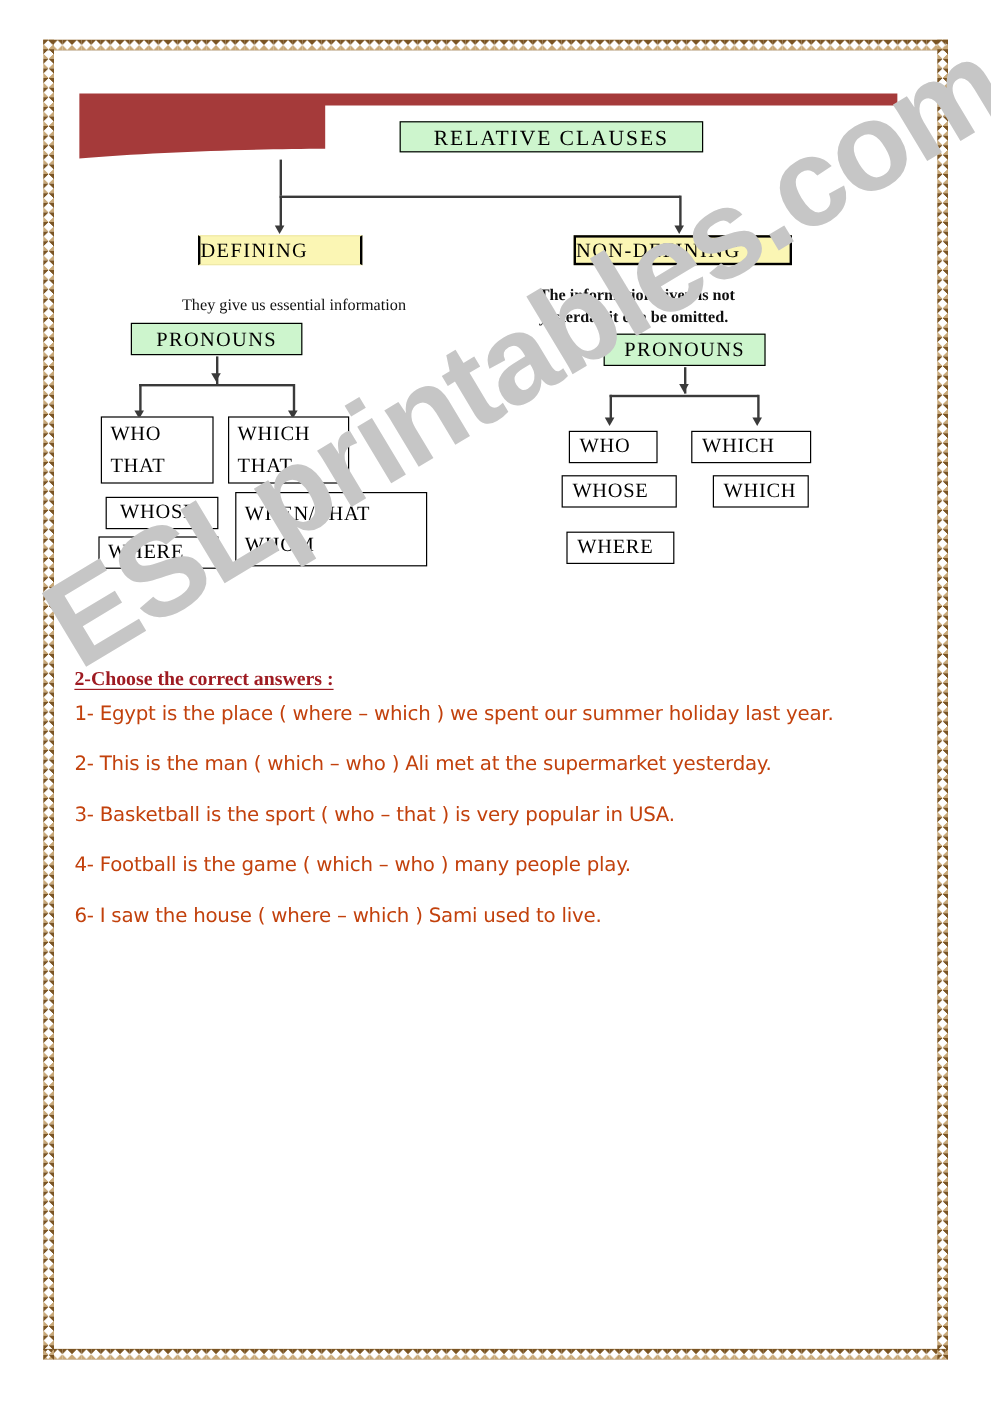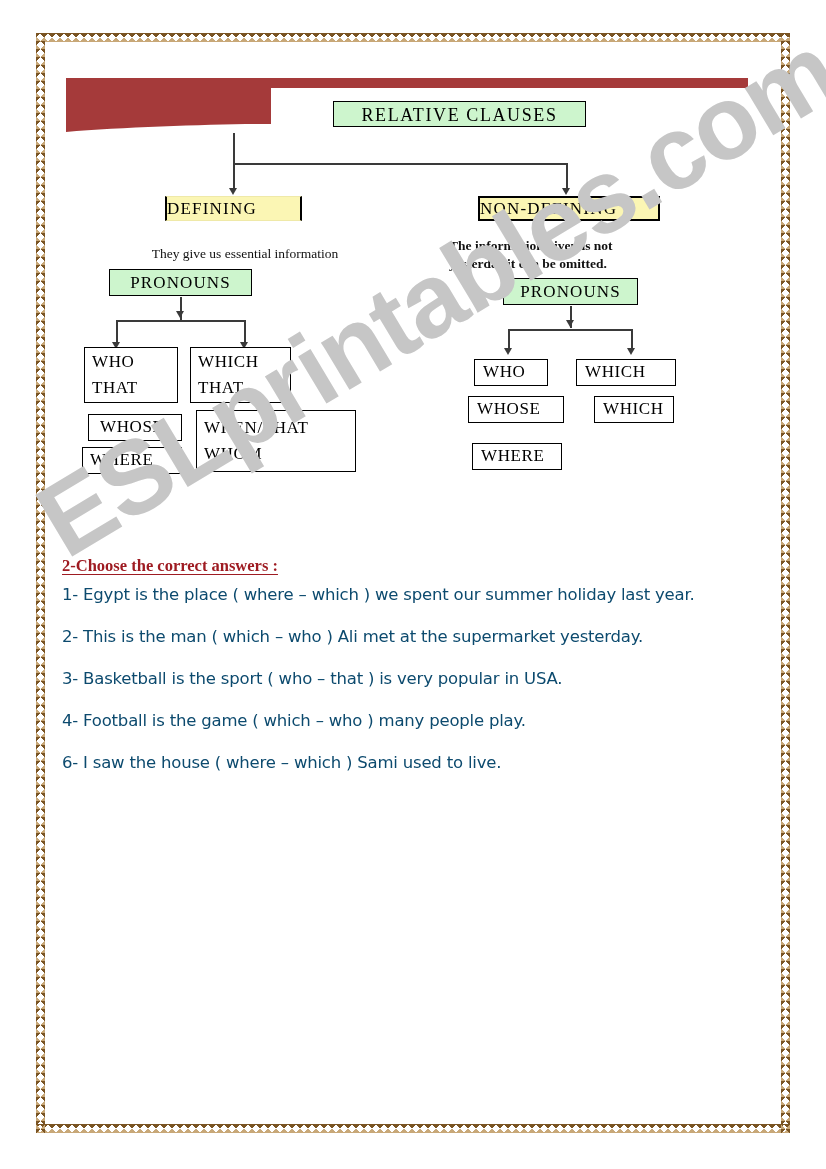--- a/index.html
+++ b/index.html
@@ -188,21 +188,21 @@
     display: inline-block;
   }
   .ex-list {
     list-style: none;
     margin: 0;
     padding: 0;
   }
   .ex-item {
     font-family: "DejaVu Sans", sans-serif;
     font-size: 16.5px;
-    color: #0c4a6e;
+    color: #c2410c;
     margin: 0 0 23px 0;
     letter-spacing: -0.2px;
     white-space: nowrap;
   }
 </style>
 </head>
 <body>
 
 <div id="page">
 

